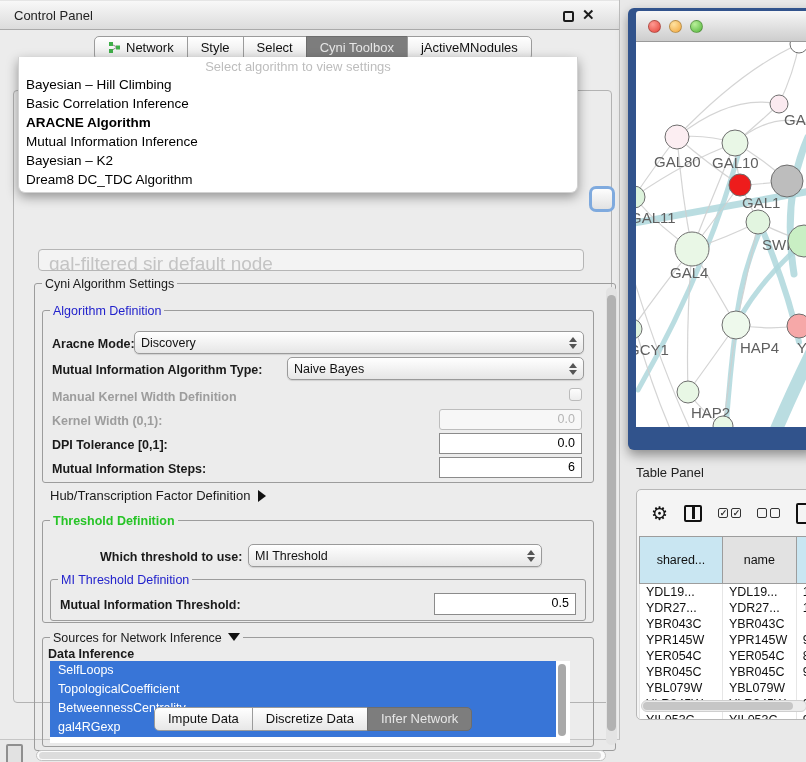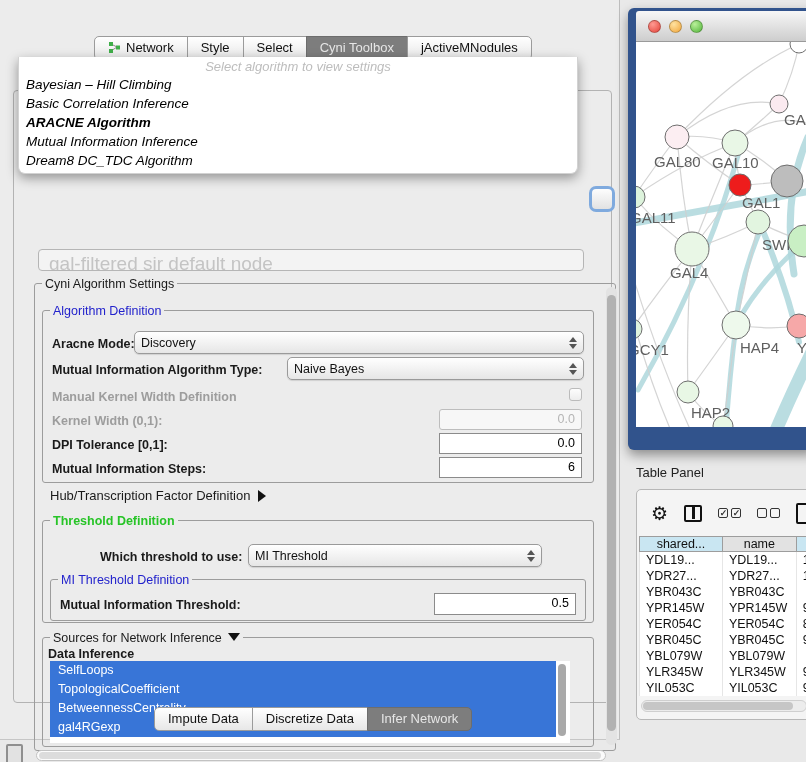--- a/index.html
+++ b/index.html
@@ -27,21 +27,21 @@
   #top-tabs { left:88px; top:36px; }
   #bottom-tabs { left:148px; top:707px; }
 
   
   .outer-panel { position:absolute; left:13px; top:90px; width:599px; height:613px;
     background:#ececec; border:1px solid #b3b3b3; border-radius:4px; }
 
   
   .algo-dropdown { position:absolute; left:18px; top:57px; width:560px;
     background:#ffffff; border:1px solid #d2d2d2; border-top:none; border-radius:0 0 7px 7px;
-    box-shadow:0 4px 12px rgba(0,0,0,.38); z-index:60; padding-bottom:3px;font-style:italic; }
+    box-shadow:0 4px 12px rgba(0,0,0,.38); z-index:60; padding-bottom:3px; }
   .algo-placeholder { text-align:center; font-size:13px; color:#bdbdbd; padding:2px 0 1px; }
   .algo-item { font-size:13.5px; color:#000; padding:1px 7px; line-height:17px; }
   .algo-item.bold { font-weight:bold; }
 
   
   .bg-combo { position:absolute; left:24px; top:158px; width:546px; height:22px;
     border:1px solid #b5b5b5; border-radius:4px; background:#f3f3f3;
     font-size:19px; color:#c4c4c4; padding:3px 10px; overflow:hidden; white-space:nowrap; }
   .bg-combo-focus { position:absolute; left:575px; top:95px; width:26px; height:26px;
     border:3px solid #7faade; border-radius:7px; background:linear-gradient(#fdfdfd,#e2e2e2); }
@@ -119,41 +119,46 @@
   .gear { font-family:"DejaVu Sans", sans-serif; font-size:19px; color:#111; }
   .col-icon { width:19px; height:17px; border:2.5px solid #111; border-radius:2px; position:relative; }
   .col-icon:before { content:""; position:absolute; left:6px; top:0; width:2.5px; height:12px; background:#111; }
   .chk-pair { display:flex; gap:3px; }
   .chk { width:10px; height:10px; border:1.5px solid #333; border-radius:2px; font-size:9px;
     line-height:9px; color:#333; text-align:center; font-weight:bold; }
   .file-icon { width:17px; height:21px; border:2.5px solid #111; border-radius:2px; }
 
   .tp-table { position:absolute; left:2px; top:46px; width:220px; border-collapse:collapse; }
   .tp-table th { font-size:12.5px; font-weight:normal; color:#111; background:#e2e2e2;
-    border:1px solid #9d9d9d; padding:0 4px; text-align:center; }
+    border:1px solid #9d9d9d; padding:16px 4px; text-align:center; }
   .tp-table th.hl { background:#c9e6f2; }
   .tp-table td { font-size:12.5px; color:#111; padding:1px 6px; white-space:nowrap;
     border-left:1px solid #e6e6e6; height:16px; background:#fff; }
   .tp-hscroll { position:absolute; left:4px; top:210px; width:166px; height:12px;
     background:#ececec; border:1px solid #cfcfcf; border-radius:6px; }
   .tp-hscroll .thumb { position:absolute; left:1px; top:1px; width:150px; height:8px;
     background:#c6c6c6; border-radius:4px; }
 
   .mini-dock-icon { position:absolute; left:6px; top:744px; width:17px; height:22px;
     border:2px solid #8f8f8f; border-radius:2px; background:#e2e2e2; }
 
   .net-tab-icon { width:13px; height:13px; }
 </style>
 </head>
 <body>
 
 <div class="stage">
 
   <section class="control-panel">
 
+    <div class="cp-titlebar">
+      <span class="cp-title">Control Panel</span>
+      <span class="cp-float"></span>
+      <span class="cp-close">✕</span>
+    </div>
 
     <div class="seg-bar" id="top-tabs">
         <div class="seg">
           <svg class="net-tab-icon" viewBox="0 0 13 13">
             <path d="M3 3 L9 6 L3 10" stroke="#8a8a8a" fill="none" stroke-width="1"></path>
             <rect x="1" y="1" width="4" height="4" fill="#3fae49"></rect>
             <rect x="8" y="4.5" width="4" height="4" fill="#3fae49"></rect>
             <rect x="1" y="8" width="4" height="4" fill="#3fae49"></rect>
           </svg>
           <span>Network</span>
@@ -272,20 +277,21 @@
         </div>
       </div>
 
     <div class="algo-dropdown">
       <div class="algo-placeholder">Select algorithm to view settings</div>
       <div id="algo-items">
           <div class="algo-item">Bayesian – Hill Climbing</div>
           <div class="algo-item">Basic Correlation Inference</div>
           <div class="algo-item bold">ARACNE Algorithm</div>
           <div class="algo-item">Mutual Information Inference</div>
+          <div class="algo-item">Bayesian – K2</div>
           <div class="algo-item">Dream8 DC_TDC Algorithm</div>
         </div>
     </div>
   </section>
 
   <div class="mini-dock-icon"></div>
 
   <section class="net-window">
     <div class="net-titlebar">
       <span class="tl red"></span>

